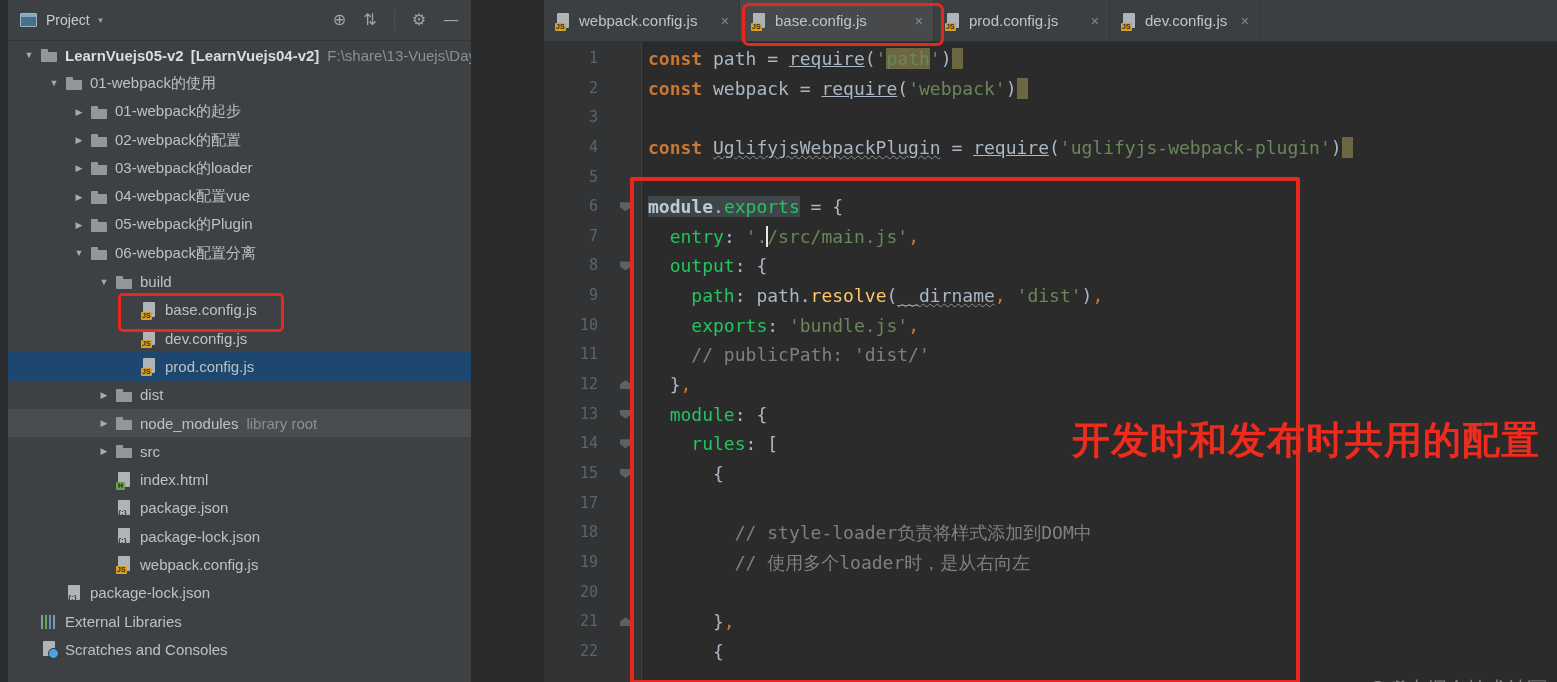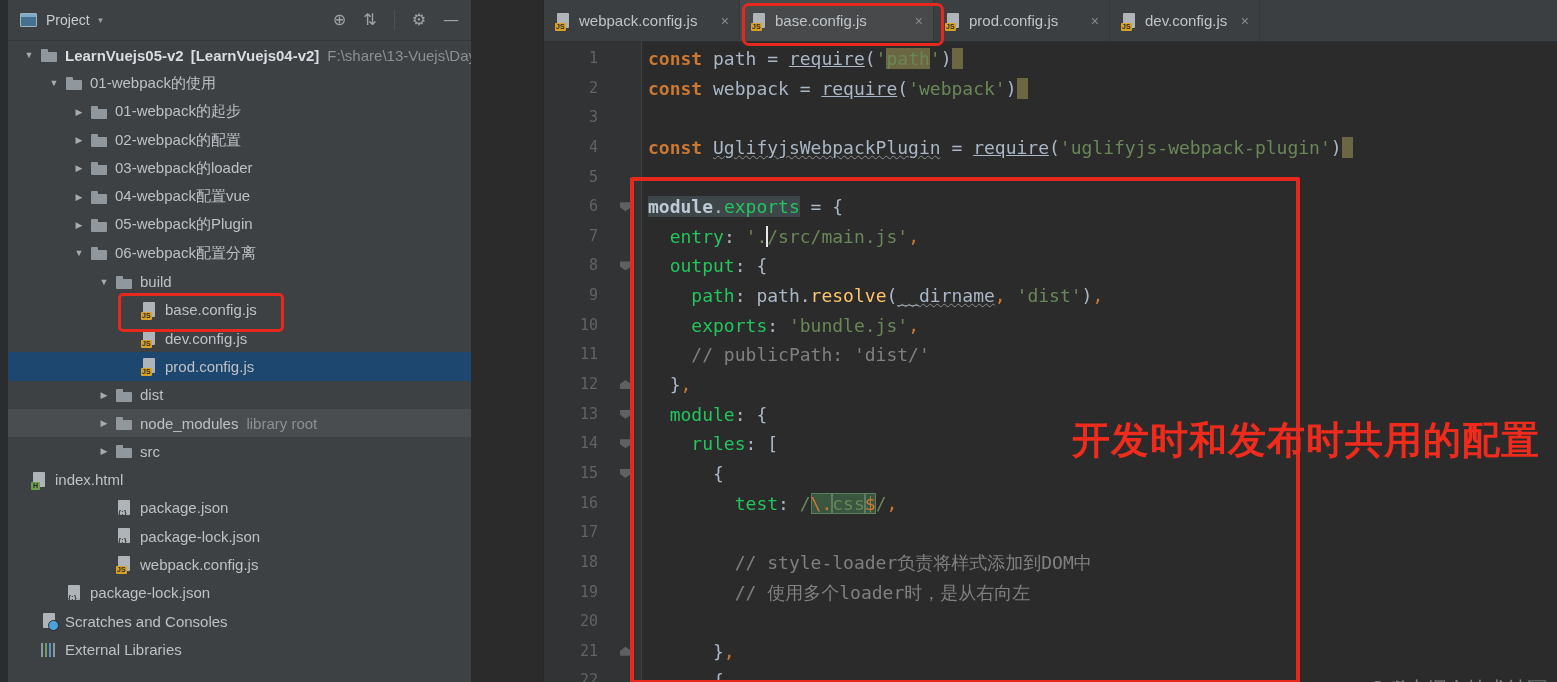--- a/index.html
+++ b/index.html
@@ -184,21 +184,21 @@
         <span class="arrow">▶</span>
         <span class="tico folder"></span>
         <span class="tlabel">node_modules</span>
         <span class="tnote">library root</span>
       </div>
       <div class="trow" style="padding-left: 85px;">
         <span class="arrow">▶</span>
         <span class="tico folder"></span>
         <span class="tlabel">src</span>
       </div>
-      <div class="trow" style="">
+      <div class="trow" style="padding-left: 85px;">
         <span class="arrow"></span>
         <span class="tico htmlfile"></span>
         <span class="tlabel">index.html</span>
       </div>
       <div class="trow" style="padding-left: 85px;">
         <span class="arrow"></span>
         <span class="tico jsonfile"></span>
         <span class="tlabel">package.json</span>
       </div>
       <div class="trow" style="padding-left: 85px;">
@@ -211,27 +211,27 @@
         <span class="tico jsfile"></span>
         <span class="tlabel">webpack.config.js</span>
       </div>
       <div class="trow" style="padding-left: 35px;">
         <span class="arrow"></span>
         <span class="tico jsonfile"></span>
         <span class="tlabel">package-lock.json</span>
       </div>
       <div class="trow" style="padding-left: 10px;">
         <span class="arrow"></span>
+        <span class="tico libs"></span>
+        <span class="tlabel">External Libraries</span>
+      </div>
+      <div class="trow" style="padding-left: 10px;">
+        <span class="arrow"></span>
         <span class="tico scratch"></span>
         <span class="tlabel">Scratches and Consoles</span>
-      </div>
-      <div class="trow" style="padding-left: 10px;">
-        <span class="arrow"></span>
-        <span class="tico libs"></span>
-        <span class="tlabel">External Libraries</span>
       </div>
     </div>
 </div>
 
 <div id="editor">
   <div id="tabbar">
       <div class="tab">
         <span class="tico jsfile"></span>
         <span>webpack.config.js</span>
         <span class="tab-close">×</span>
@@ -263,21 +263,20 @@
         <div class="code-line"><span class="ln">6</span><span class="fold open"></span><span class="code-text"><span class="tok w h2">module</span><span class="tok v h2">.</span><span class="tok p h2">exports</span><span class="tok v"> = {</span></span></div>
         <div class="code-line"><span class="ln">7</span><span class="code-text"><span class="tok v">  </span><span class="tok p">entry</span><span class="tok v">: </span><span class="tok s">'.</span><span class="tok caret"></span><span class="tok s">/src/main.js'</span><span class="tok o">,</span></span></div>
         <div class="code-line"><span class="ln">8</span><span class="fold open"></span><span class="code-text"><span class="tok v">  </span><span class="tok p">output</span><span class="tok v">: {</span></span></div>
         <div class="code-line"><span class="ln">9</span><span class="code-text"><span class="tok v">    </span><span class="tok p">path</span><span class="tok v">: </span><span class="tok v">path</span><span class="tok v">.</span><span class="tok f">resolve</span><span class="tok v">(</span><span class="tok v q">__dirname</span><span class="tok o">,</span><span class="tok v"> </span><span class="tok s">'dist'</span><span class="tok v">)</span><span class="tok o">,</span></span></div>
         <div class="code-line"><span class="ln">10</span><span class="code-text"><span class="tok v">    </span><span class="tok p">exports</span><span class="tok v">: </span><span class="tok s">'bundle.js'</span><span class="tok o">,</span></span></div>
         <div class="code-line"><span class="ln">11</span><span class="code-text"><span class="tok v">    </span><span class="tok c">// publicPath: 'dist/'</span></span></div>
         <div class="code-line"><span class="ln">12</span><span class="fold close"></span><span class="code-text"><span class="tok v">  }</span><span class="tok o">,</span></span></div>
         <div class="code-line"><span class="ln">13</span><span class="fold open"></span><span class="code-text"><span class="tok v">  </span><span class="tok p">module</span><span class="tok v">: {</span></span></div>
         <div class="code-line"><span class="ln">14</span><span class="fold open"></span><span class="code-text"><span class="tok v">    </span><span class="tok p">rules</span><span class="tok v">: [</span></span></div>
         <div class="code-line"><span class="ln">15</span><span class="fold open"></span><span class="code-text"><span class="tok v">      {</span></span></div>
-        <div class="code-line"><span class="ln">16</span><span class="code-text"><span class="tok v">        </span><span class="tok p">test</span><span class="tok v">: </span><span class="tok s">/</span><span class="tok o g">\.</span><span class="tok s g">css</span><span class="tok o g">$</span><span class="tok s">/</span><span class="tok o">,</span></span></div>
         <div class="code-line"><span class="ln">17</span><span class="code-text"><span class="tok v">        </span></span></div>
         <div class="code-line"><span class="ln">18</span><span class="code-text"><span class="tok v">        </span><span class="tok c">// style-loader负责将样式添加到DOM中</span></span></div>
         <div class="code-line"><span class="ln">19</span><span class="code-text"><span class="tok v">        </span><span class="tok c">// 使用多个loader时，是从右向左</span></span></div>
         <div class="code-line"><span class="ln">20</span></div>
         <div class="code-line"><span class="ln">21</span><span class="fold close"></span><span class="code-text"><span class="tok v">      }</span><span class="tok o">,</span></span></div>
         <div class="code-line"><span class="ln">22</span><span class="code-text"><span class="tok v">      {</span></span></div>
       </div>
   </div>
 </div>
 

